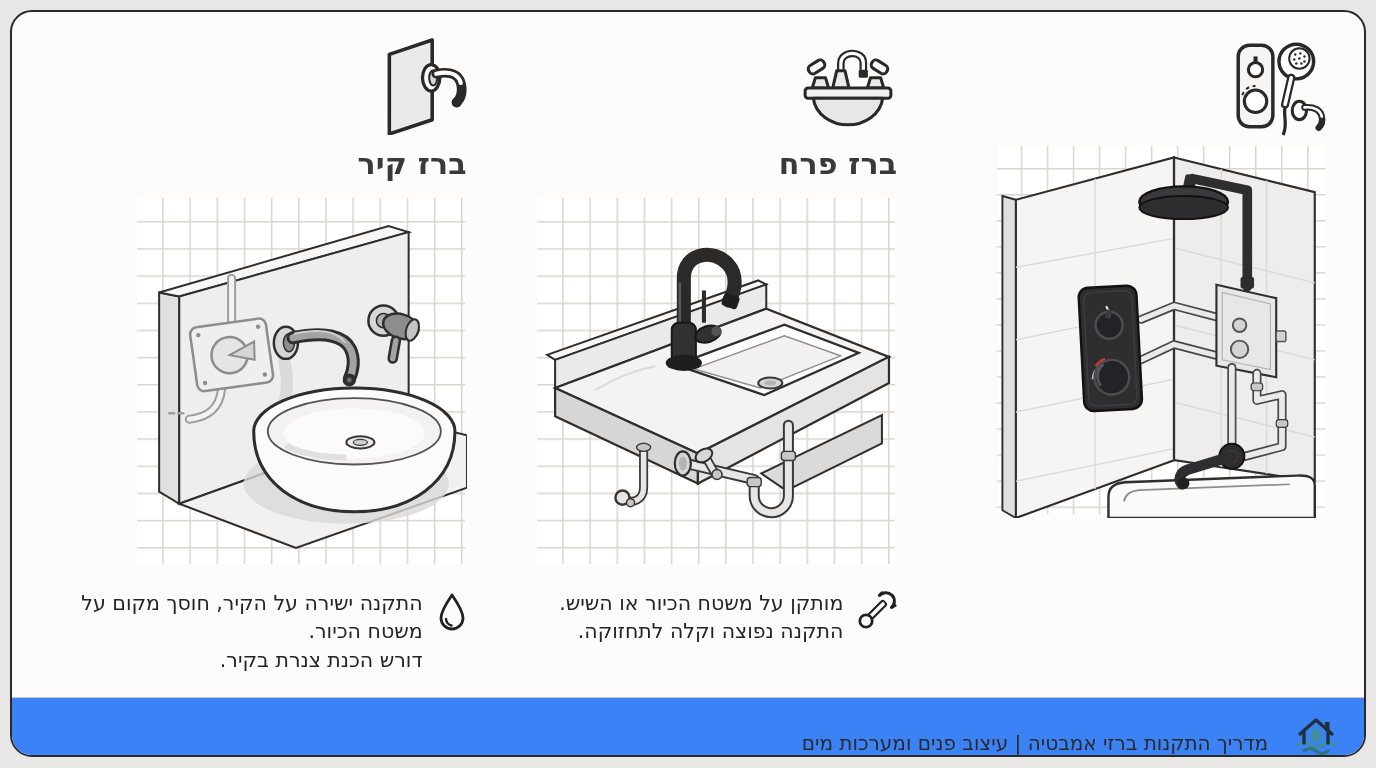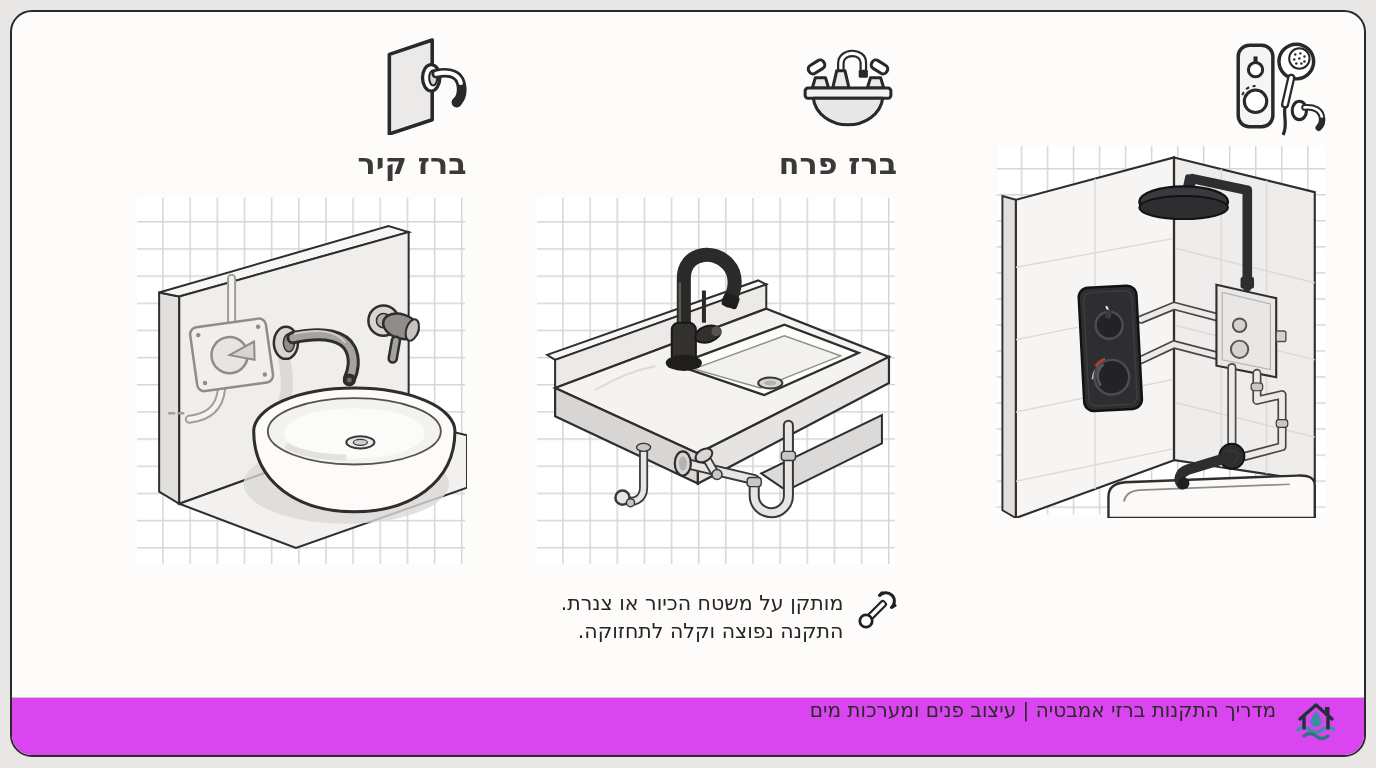--- a/index.html
+++ b/index.html
@@ -31,22 +31,22 @@
     display:flex;align-items:flex-start;gap:14px;margin-top:20px;
     direction:rtl;max-width:392px;
   }
   .desc-icon{flex:0 0 auto;margin-top:2px;line-height:0;}
   .desc-text{
     margin:0;font-size:20.5px;line-height:1.38;color:#262524;
     text-align:right;white-space:pre-line;
   }
   .footer{
     flex:0 0 auto;height:57px;border-top:1.5px solid #cbc9c7;
-    display:flex;align-items:flex-start;direction:rtl;gap:16px;
-    padding:0 24px;background:#d946ef;
+    display:flex;align-items:flex-end;direction:rtl;gap:24px;
+    padding:0 24px;background:#3b82f6;
   }
   .footer-logo{line-height:0;flex:0 0 auto;}
   .footer-text{font-size:20px;color:#2b2a29;}
 </style>
 </head>
 <body>
 
 <div class="card">
   <div class="panels">
 
@@ -231,21 +231,21 @@
         <span class="desc-icon">
           <svg width="40" height="40" viewBox="0 0 40 40">
             <line x1="26" y1="13" x2="10" y2="29" stroke="#222120" stroke-width="8" stroke-linecap="round"></line>
             <line x1="26" y1="13" x2="10" y2="29" stroke="#fff" stroke-width="3.6" stroke-linecap="round"></line>
             <path d="M34.5,16.5 A8.5,8.5 0 1 0 22.5,4.5" fill="#fff" stroke="#222120" stroke-width="3"></path>
             <line x1="34.5" y1="16.5" x2="38" y2="14.5" stroke="#222120" stroke-width="3" stroke-linecap="round"></line>
             <line x1="22.5" y1="4.5" x2="25" y2="1.8" stroke="#222120" stroke-width="3" stroke-linecap="round"></line>
             <circle cx="9" cy="30" r="6.2" fill="#fff" stroke="#222120" stroke-width="2.8"></circle>
           </svg>
         </span>
-        <p class="desc-text">מותקן על משטח הכיור או צנרת.
+        <p class="desc-text">מותקן על משטח הכיור או השיש.
 התקנה נפוצה וקלה לתחזוקה.</p>
       </div>
     </section>
 
     <section class="panel">
       <div class="panel-icon">
         <svg width="90" height="98" viewBox="0 0 88 96">
           <polygon points="12,17 54,3 54,81 12,95" fill="#eceae8" stroke="#2a2929" stroke-width="3.5" stroke-linejoin="round"></polygon>
           <ellipse cx="53" cy="40" rx="8.5" ry="13" fill="#fff" stroke="#2a2929" stroke-width="3.2"></ellipse>
           <ellipse cx="55" cy="40" rx="4" ry="7.5" fill="#d8d6d4" stroke="#2a2929" stroke-width="2"></ellipse>
@@ -307,20 +307,31 @@
           </g>
           <rect x="256" y="142" width="8" height="26" rx="4" fill="#a5a3a1" stroke="#2f2e2d" stroke-width="2.5" transform="rotate(10 260 142)"></rect>
 
           <path d="M118,236 A100,43 0 1 1 318,236 C318,288 272,316 218,316 C164,316 118,288 118,236 Z" fill="#fcfbfa" stroke="#2f2e2d" stroke-width="3"></path>
           <ellipse cx="218" cy="236" rx="86" ry="33" fill="#f3f2f0" stroke="#55534f" stroke-width="1.8"></ellipse>
           <ellipse cx="218" cy="238" rx="70" ry="25" fill="#fbfbfa"></ellipse>
           <path d="M150,250 a70,25 0 0 0 60,12" stroke="#e3e1df" stroke-width="6" fill="none"></path>
           <ellipse cx="224" cy="247" rx="14" ry="6" fill="#eceae8" stroke="#3a3938" stroke-width="2"></ellipse>
           <ellipse cx="224" cy="247" rx="7" ry="3" fill="#d2d0ce" stroke="#3a3938" stroke-width="1.2"></ellipse>
         </svg>
+      </div>
+      <div class="desc">
+        <span class="desc-icon">
+          <svg width="30" height="40" viewBox="0 0 30 40">
+            <path d="M15,4 C15,4 4,20 4,27 a11,11 0 0 0 22,0 C26,20 15,4 15,4 Z" fill="none" stroke="#222120" stroke-width="2.8" stroke-linejoin="round"></path>
+            <path d="M9,28 a7.5,7.5 0 0 0 5.5,6.5" fill="none" stroke="#222120" stroke-width="2.4" stroke-linecap="round"></path>
+          </svg>
+        </span>
+        <p class="desc-text">התקנה ישירה על הקיר, חוסך מקום על
+משטח הכיור.
+דורש הכנת צנרת בקיר.</p>
       </div>
     </section>
 
   </div>
 
   <div class="footer">
     <span class="footer-logo">
       <svg width="48" height="42" viewBox="0 0 48 42">
         <path d="M6,32 q6,-5 12,0 t12,0 t12,0" fill="none" stroke="#3d8ea0" stroke-width="3.4" stroke-linecap="round"></path>
         <path d="M12,38 q6,-5 12,0 t12,0" fill="none" stroke="#2e7486" stroke-width="3.4" stroke-linecap="round"></path>

